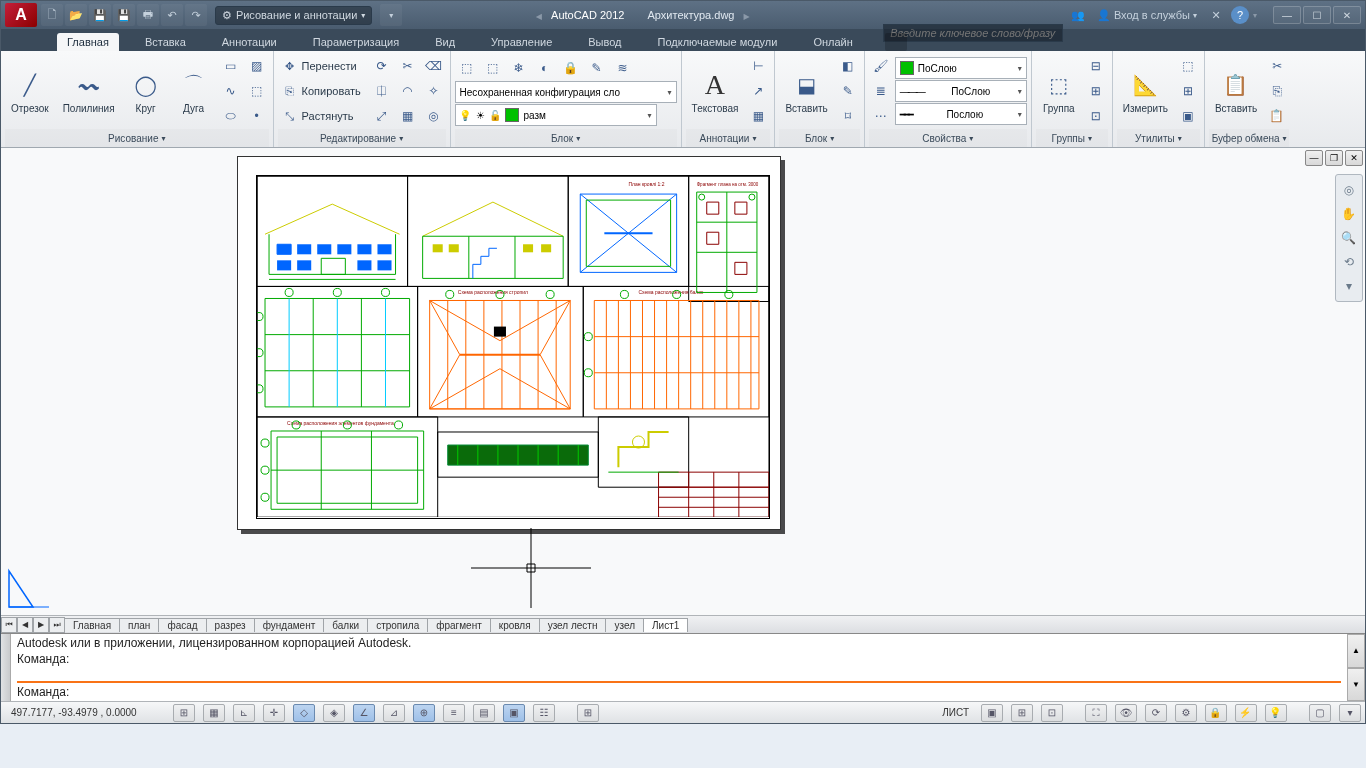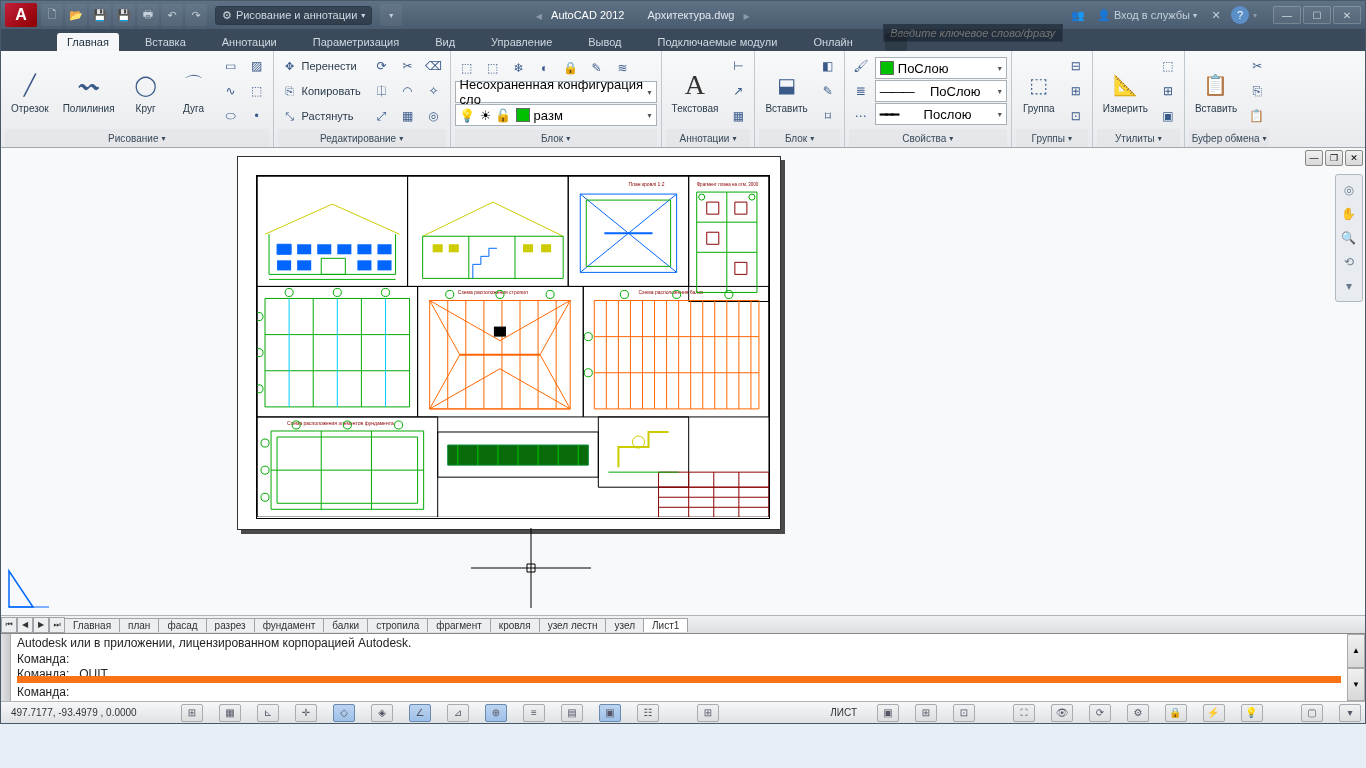--- a/index.html
+++ b/index.html
@@ -34,21 +34,21 @@
 .panel-body { flex:1; display:flex; align-items:center; gap:2px; }
 .panel-title { height:18px; font-size:10px; color:#3a4a5a; display:flex; align-items:center; justify-content:center; gap:3px; background:rgba(0,0,0,0.02); cursor:pointer; }
 .panel-title::after { content:"▾"; font-size:8px; }
 .bigbtn { display:flex; flex-direction:column; align-items:center; justify-content:center; gap:2px; padding:2px 6px; cursor:pointer; border-radius:2px; min-width:46px; }
 .bigbtn .ico { width:32px; height:32px; display:flex; align-items:center; justify-content:center; font-size:20px; color:#3a5a8a; }
 .bigbtn .lbl { font-size:10px; color:#2a3a4a; text-align:center; line-height:1.1; }
 .col { display:flex; flex-direction:column; gap:1px; }
 .smbtn { width:24px; height:24px; display:flex; align-items:center; justify-content:center; cursor:pointer; border-radius:2px; font-size:12px; color:#3a5a8a; }
 .rowbtn { height:24px; display:flex; align-items:center; gap:4px; padding:0 4px; cursor:pointer; font-size:11px; color:#2a3a4a; border-radius:2px; }
 .rowbtn .ri { width:16px; height:16px; display:flex; align-items:center; justify-content:center; color:#3a5a8a; }
-.combo { height:22px; border:1px solid #a8b0b8; background:white; font-size:13px; display:flex; align-items:center; padding:0 4px; gap:4px; cursor:pointer; }
+.combo { height:22px; border:1px solid #a8b0b8; background:white; font-size:10px; display:flex; align-items:center; padding:0 4px; gap:4px; cursor:pointer; }
 .combo::after { content:"▾"; font-size:8px; color:#555; margin-left:auto; }
 .swatch { width:14px; height:14px; border:1px solid #666; }
 
 
 .canvas-area { position:relative; background:#f8f9fa; height: calc(100% - 28px - 22px - 97px - 18px - 68px - 22px); overflow:hidden; }
 .paper { position:absolute; left:236px; top:8px; width:544px; height:374px; background:white; border:1px solid #333; box-shadow: 4px 4px 0 rgba(0,0,0,0.7); }
 .paper-inner { position:absolute; inset:18px 10px 10px 18px; border:1px solid #000; }
 .drawing { position:absolute; inset:0; }
 .ucs { position:absolute; left:4px; bottom:4px; width:48px; height:48px; }
 .crosshair { position:absolute; pointer-events:none; }
@@ -61,27 +61,27 @@
 .layout-tabs { height:18px; background:linear-gradient(#f0f1f3,#dcdee2); border-top:1px solid #b0b4b8; display:flex; align-items:center; font-size:10px; color:#333; }
 .lt-nav { display:flex; }
 .lt-navbtn { width:16px; height:16px; border:1px solid #a0a4a8; background:#eceef0; display:flex; align-items:center; justify-content:center; cursor:pointer; font-size:8px; }
 .lt-tab { padding:1px 8px; border:1px solid #a0a4a8; border-bottom:none; background:#eceef0; cursor:pointer; margin-left:-1px; }
 .lt-tab.active { background:#fff; font-weight:500; }
 
 
 .cmdarea { height:68px; background:#fff; border-top:1px solid #888; display:flex; }
 .cmd-handle { width:10px; background:linear-gradient(90deg,#e0e2e4,#c8cacC); border-right:1px solid #aaa; cursor:ew-resize; }
 .cmd-text { flex:1; font-family:"Courier New",monospace; font-size:12px; padding:2px 6px; color:#222; display:flex; flex-direction:column; }
-.cmd-hist { flex:1; overflow:hidden; border-bottom:7px solid #f97316; line-height:1.3; }
+.cmd-hist { flex:1; overflow:hidden; border-bottom:2px solid #f97316; line-height:1.3; }
 .cmd-input-row { display:flex; align-items:center; padding-top:2px; }
 .cmd-scroll { width:18px; display:flex; flex-direction:column; }
 .cmd-scroll-btn { flex:1; background:linear-gradient(#f0f0f0,#d8d8d8); border:1px solid #aaa; display:flex; align-items:center; justify-content:center; font-size:8px; cursor:pointer; }
 
 
-.statusbar { height:22px; background:linear-gradient(#f6f7f8,#dfe2e5); border-top:1px solid #b0b4b8; display:flex; align-items:center; font-size:10px; color:#333; padding:0 4px; gap:16px; }
+.statusbar { height:22px; background:linear-gradient(#f6f7f8,#dfe2e5); border-top:1px solid #b0b4b8; display:flex; align-items:center; font-size:10px; color:#333; padding:0 4px; gap:8px; }
 .sb-coords { padding:0 6px; min-width:160px; }
 .sb-btn { width:22px; height:18px; border:1px solid #a8acb0; background:linear-gradient(#f0f1f2,#dcdee0); display:flex; align-items:center; justify-content:center; cursor:pointer; border-radius:2px; font-size:10px; color:#556; }
 .sb-btn.on { background:linear-gradient(#bcd4f0,#9ec0e8); border-color:#6a8ab0; }
 .sb-sep { width:6px; }
 .sb-spacer { flex:1; }
 .sb-label { padding:0 4px; }
 
 
 line, rect, polyline, polygon, circle { vector-effect: non-scaling-stroke; }
 </style>
@@ -219,21 +219,21 @@
         <div class="col">
           <div style="display:flex;gap:2px">
             <div class="smbtn">⬚</div>
               <div class="smbtn">⬚</div>
               <div class="smbtn">❄</div>
               <div class="smbtn">◐</div>
               <div class="smbtn">🔒</div>
               <div class="smbtn">✎</div>
               <div class="smbtn">≋</div>
           </div>
-          <div class="combo" style="width:202px">
+          <div class="combo" style="width:222px">
               <span>Несохраненная конфигурация сло</span>
             </div>
           <div class="combo" style="width:202px">
             <span>💡</span>
               <span>☀</span>
               <span>🔓</span>
             <span class="swatch" style="background:#00c000"></span>
             <span>разм</span>
           </div>
         </div>
@@ -586,21 +586,20 @@
     <div class="lt-tab">узел</div>
     <div class="lt-tab active">Лист1</div>
   </div>
 
   <div class="cmdarea">
     <div class="cmd-handle"></div>
     <div class="cmd-text">
       <div class="cmd-hist">
         <div>Autodesk или в приложении, лицензированном корпорацией Autodesk.</div>
         <div>Команда:</div>
-        <div>Команда: _QUIT</div>
       </div>
       <div class="cmd-input-row">
         <span>Команда:</span>
         <input style="border: none; outline: none; flex: 1 1 0%; font: inherit; margin-left: 4px;">
       </div>
     </div>
     <div class="cmd-scroll">
       <div class="cmd-scroll-btn">▲</div>
       <div class="cmd-scroll-btn">▼</div>
     </div>

